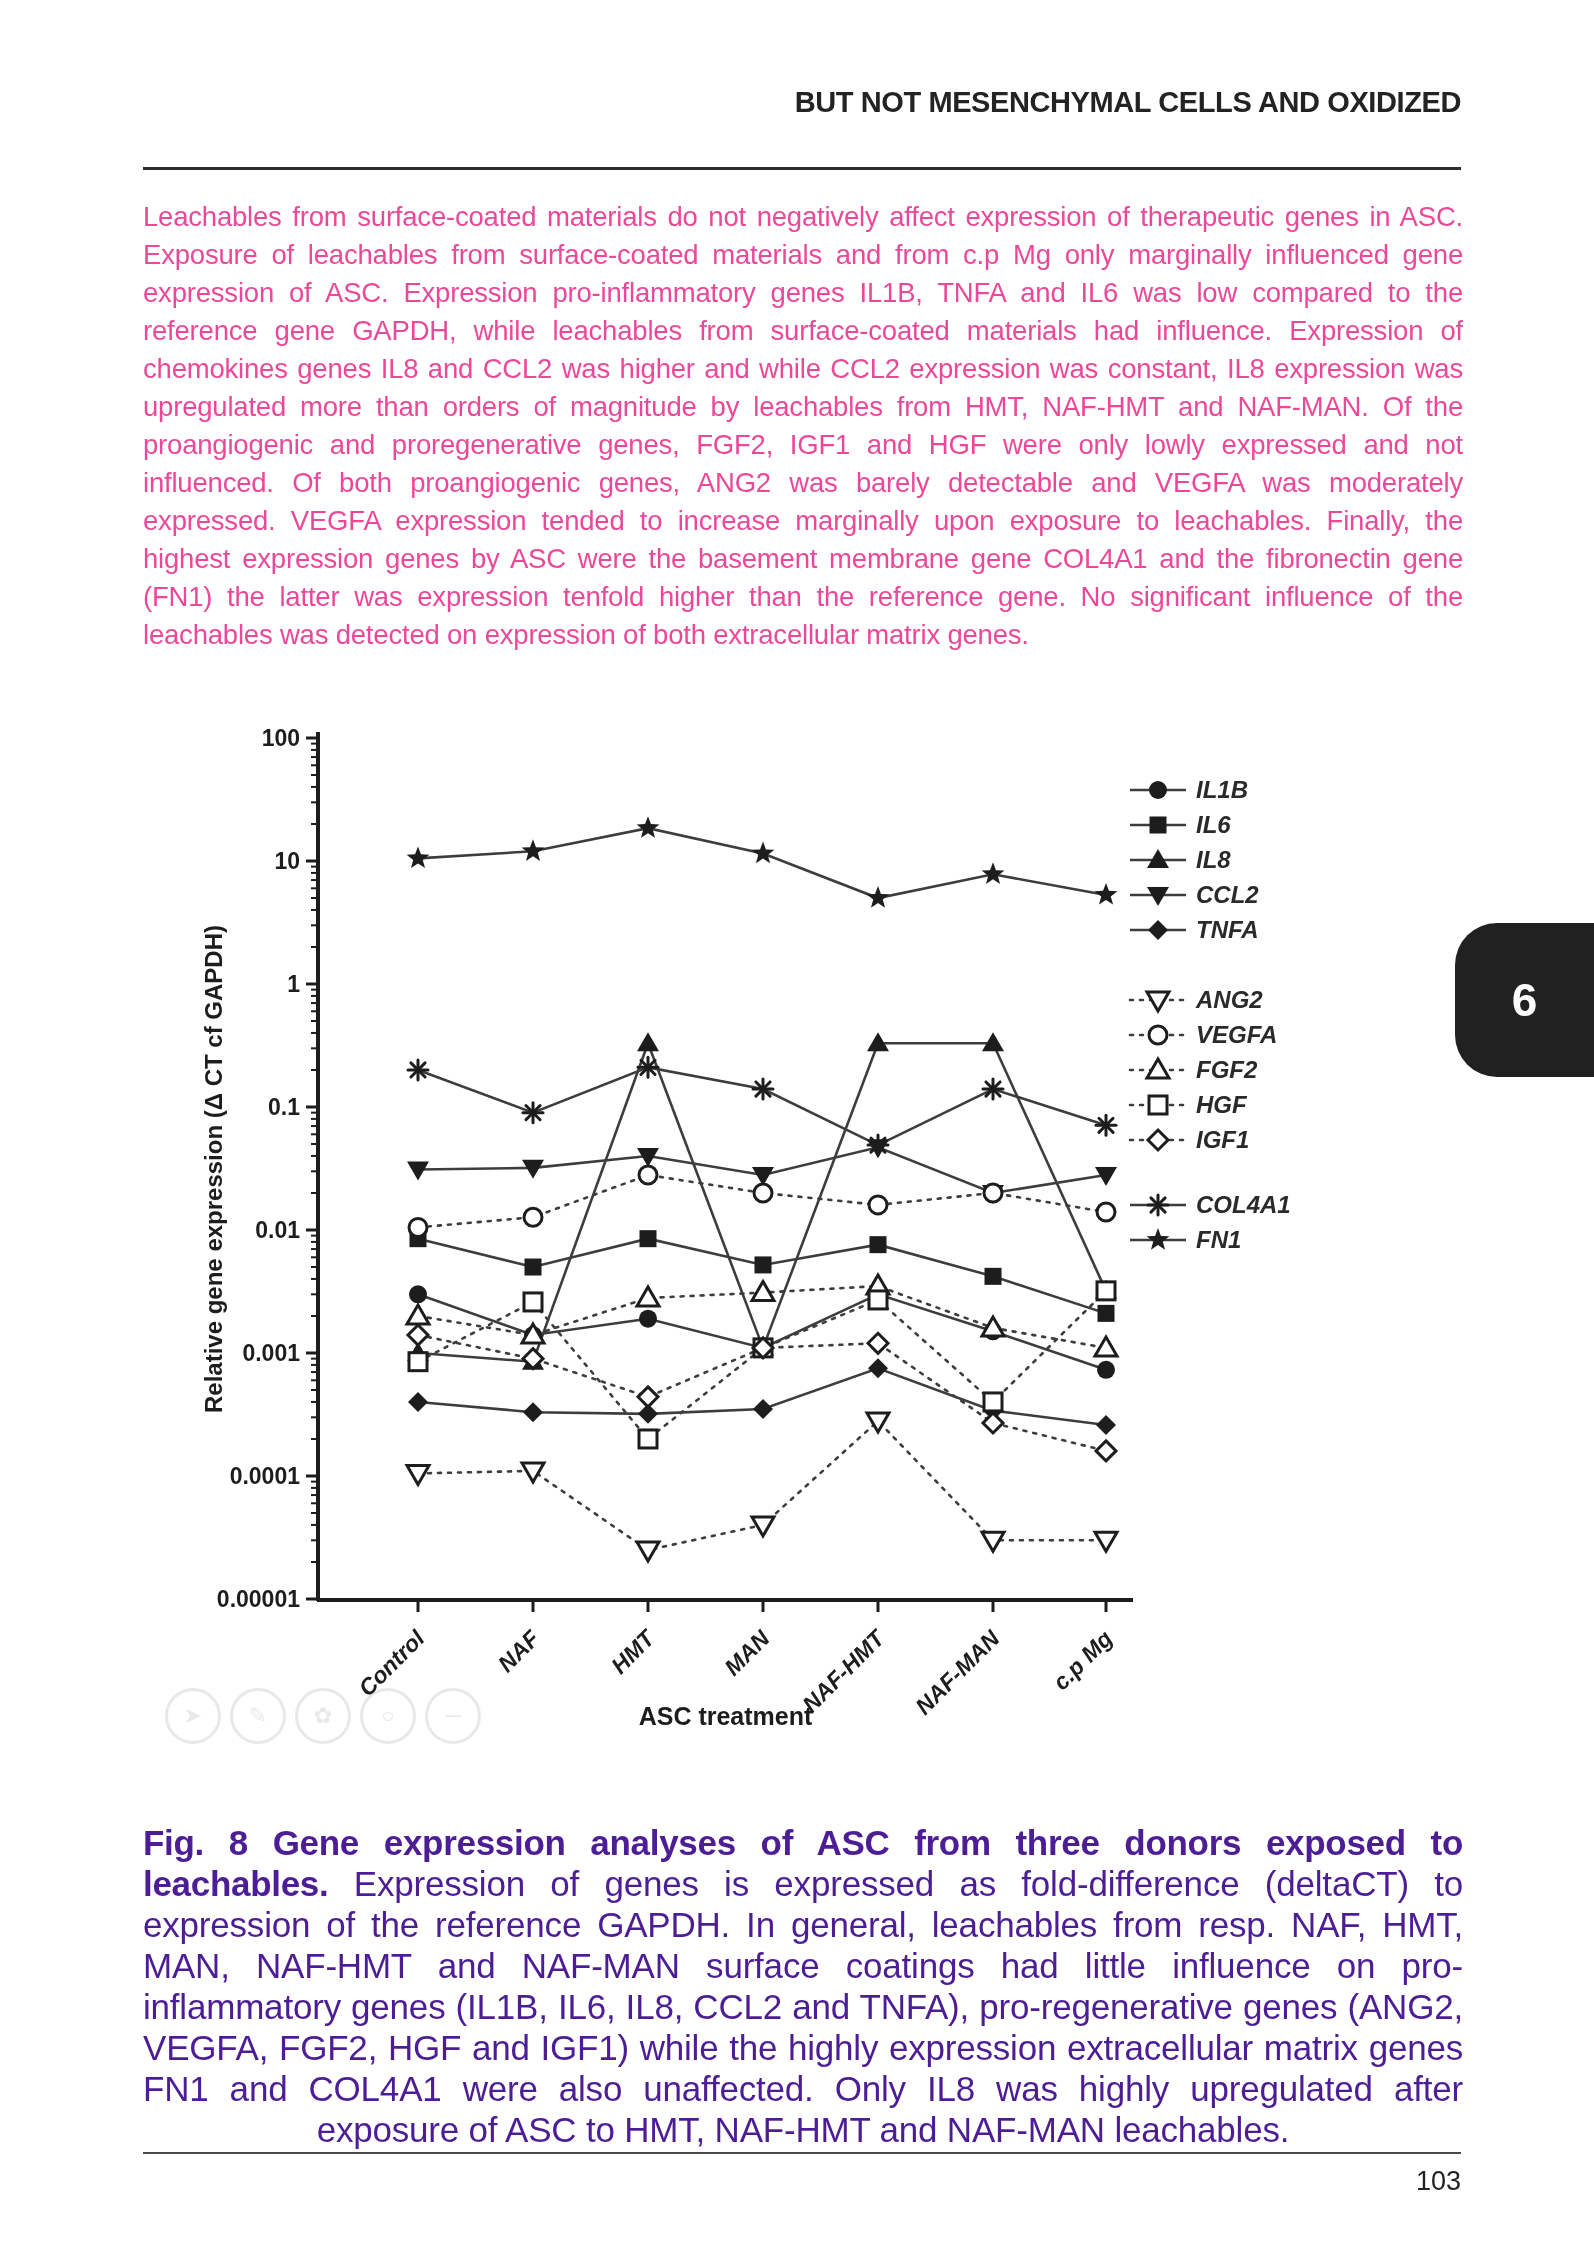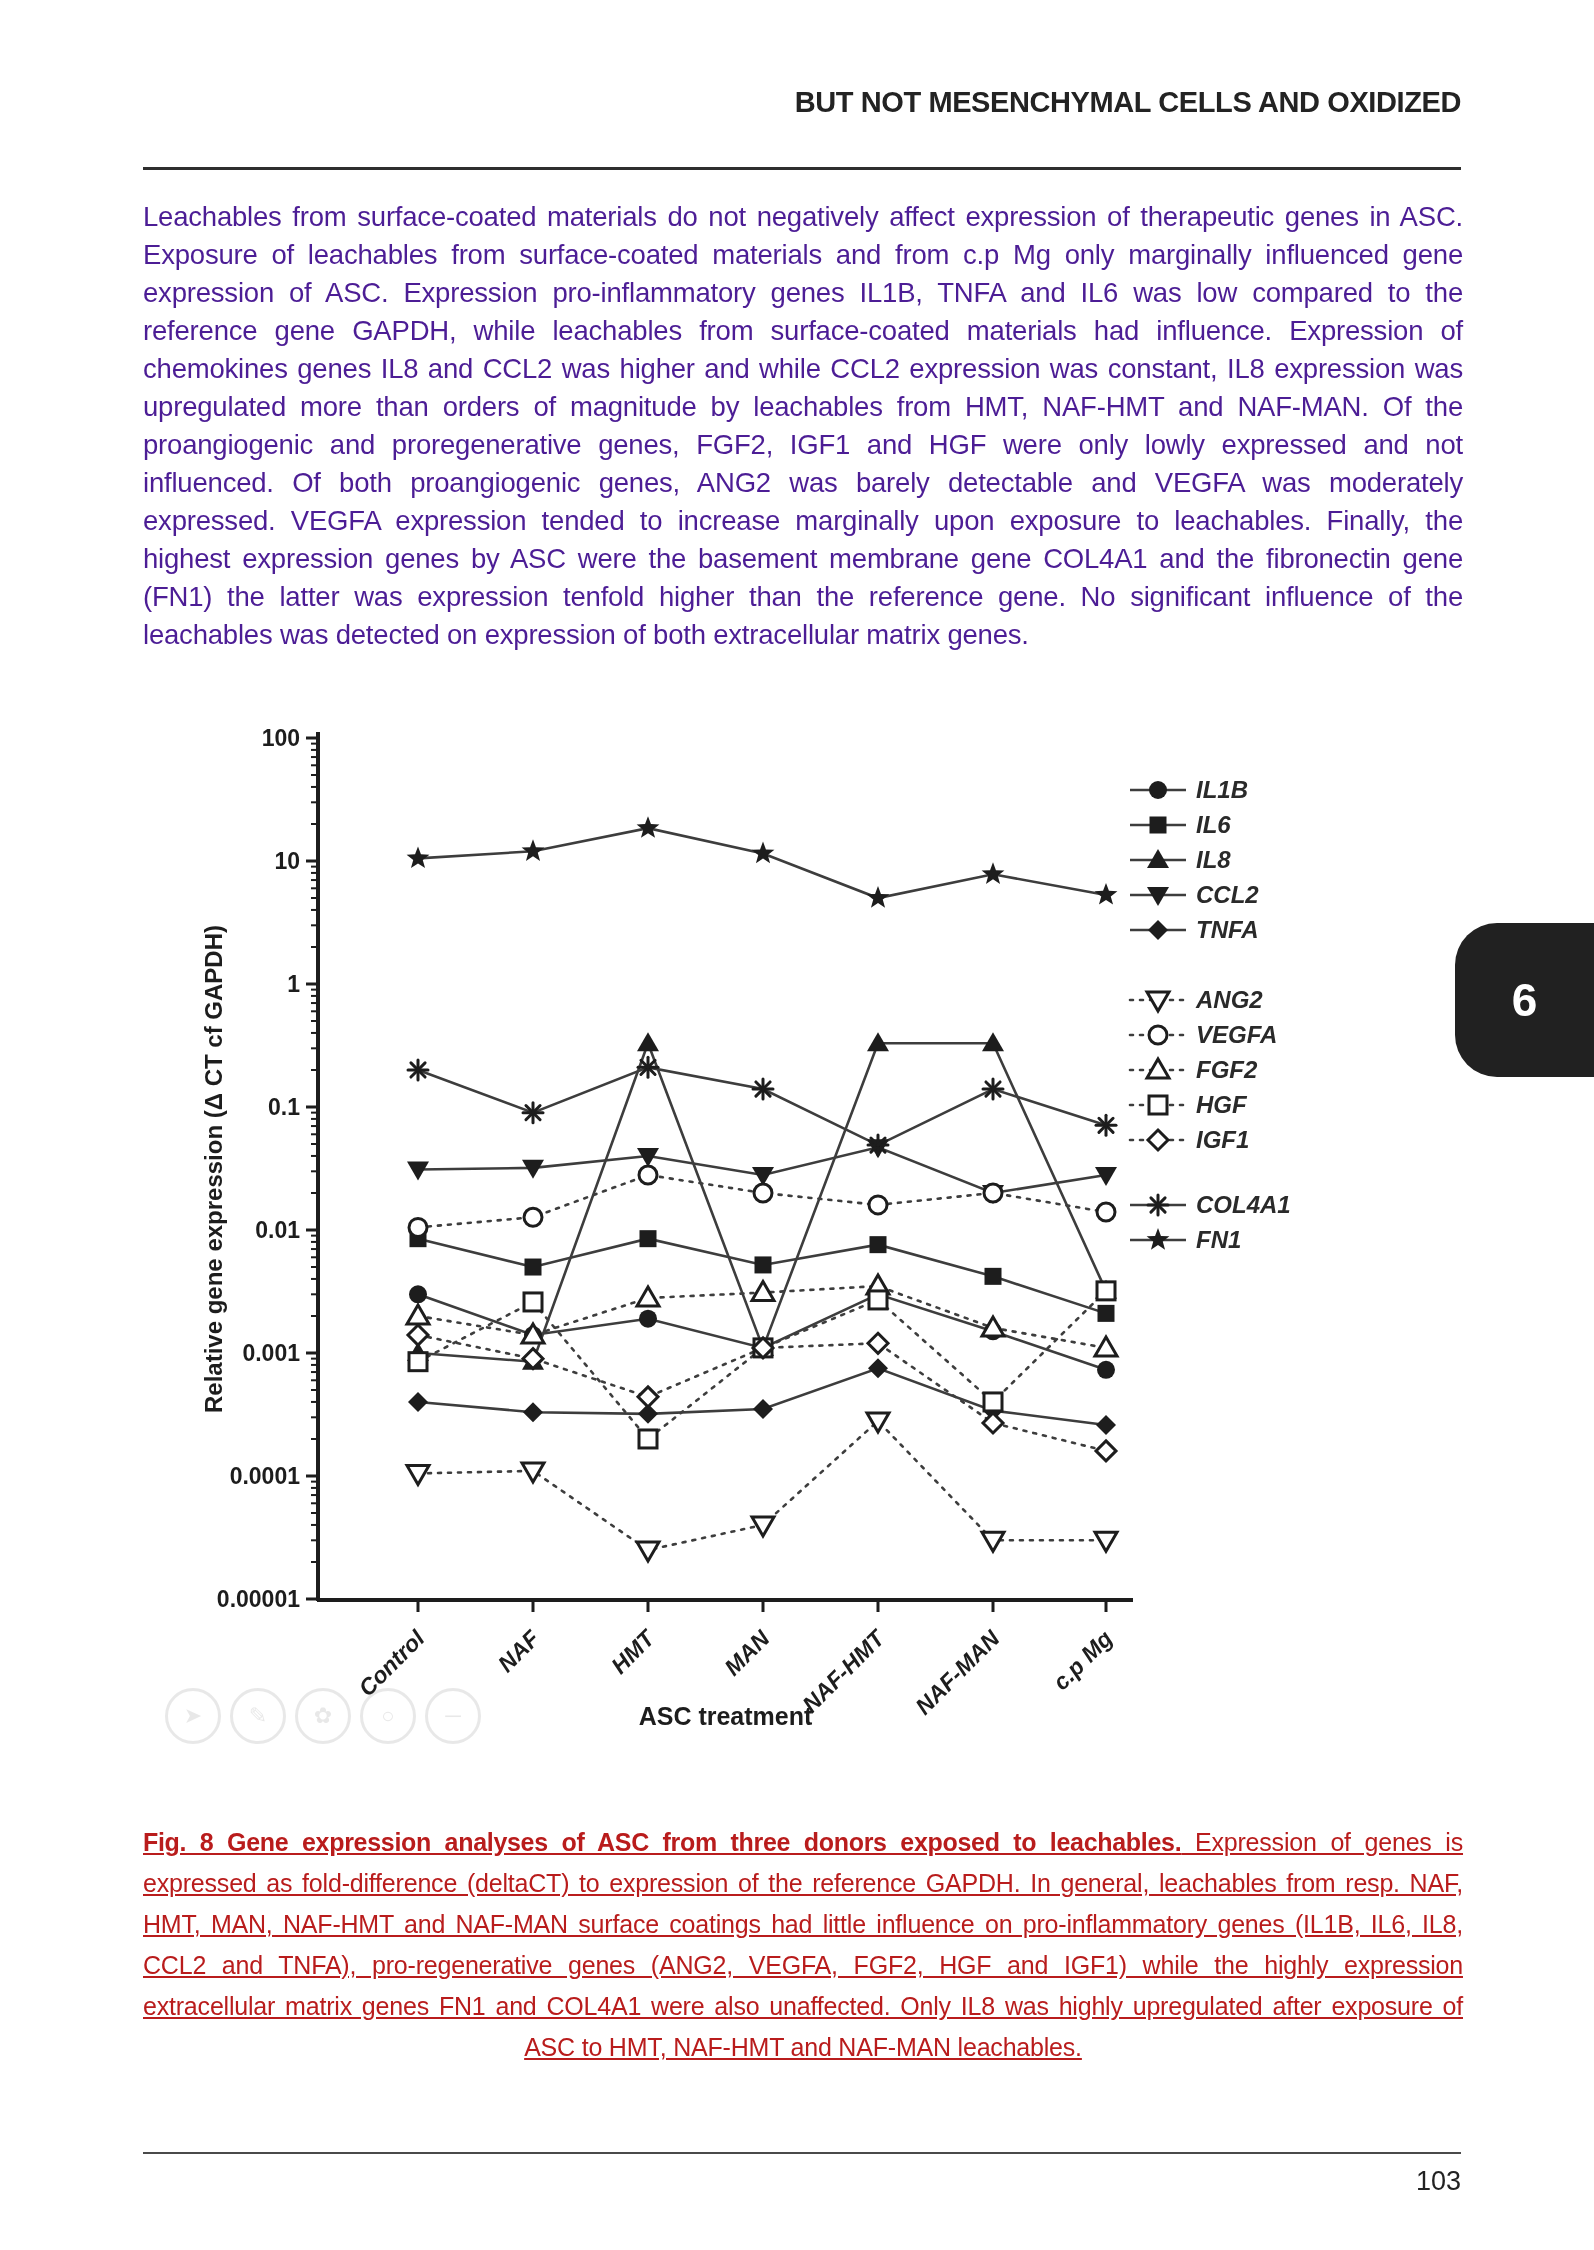--- a/index.html
+++ b/index.html
@@ -10,36 +10,36 @@
   .header{
     position:absolute;left:143px;top:84px;width:1318px;
     text-align:right;font-weight:bold;font-size:29px;line-height:36px;
     letter-spacing:-0.4px;color:#232323;
   }
   .header-rule{
     position:absolute;left:143px;top:167px;width:1318px;height:3px;background:#2e2e2e;
   }
   .body-text{
     position:absolute;left:143px;top:198px;width:1320px;
-    font-size:27.5px;line-height:38px;text-align:justify;color:#4c1d95;
+    font-size:27.5px;line-height:38px;text-align:justify;color:#ec4899;
     letter-spacing:-0.2px;
   }
   .chart-wrap{position:absolute;left:158px;top:690px;width:1160px;height:1070px;}
   .watermark-icons{
     position:absolute;left:165px;top:1688px;display:flex;gap:9px;opacity:0.13;
   }
   .watermark-icons .wm{
     width:50px;height:50px;border:3px solid #555;border-radius:50%;
     display:flex;align-items:center;justify-content:center;
     font-size:22px;color:#555;
   }
   .caption{
     position:absolute;left:143px;top:1822px;width:1320px;
-    font-size:25px;line-height:41px;text-align:justify;text-align-last:center;
-    color:#b91c1c;letter-spacing:-0.2px;text-decoration:underline;
+    font-size:35px;line-height:41px;text-align:justify;text-align-last:center;
+    color:#4c1d95;letter-spacing:-0.2px;
   }
   .caption b{letter-spacing:-0.3px;}
   .footer-rule{
     position:absolute;left:143px;top:2152px;width:1318px;height:2px;background:#4a4a4a;
   }
   .page-number{
     position:absolute;left:143px;top:2166px;width:1318px;text-align:right;
     font-size:27px;color:#222;
   }
   .section-tab{

